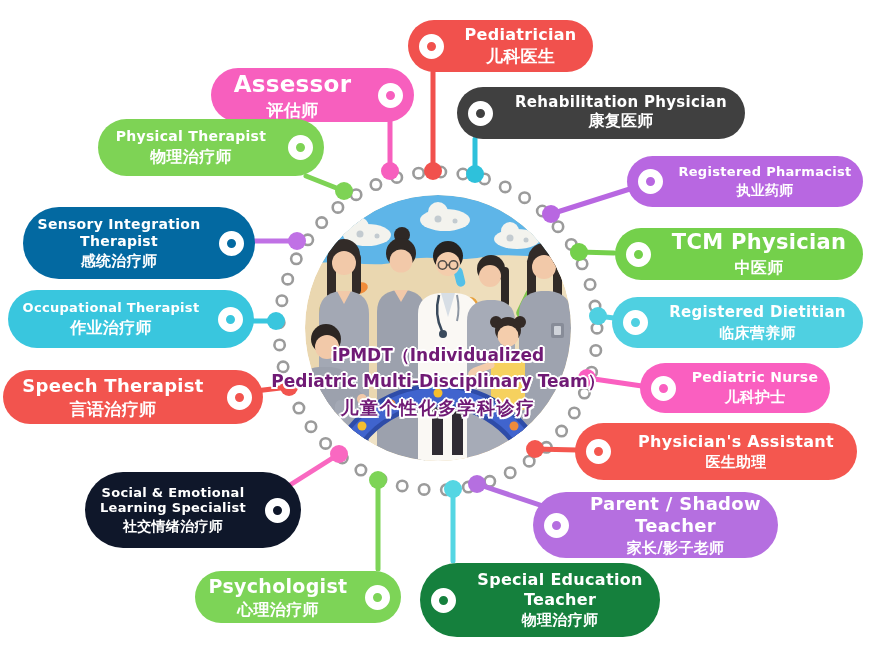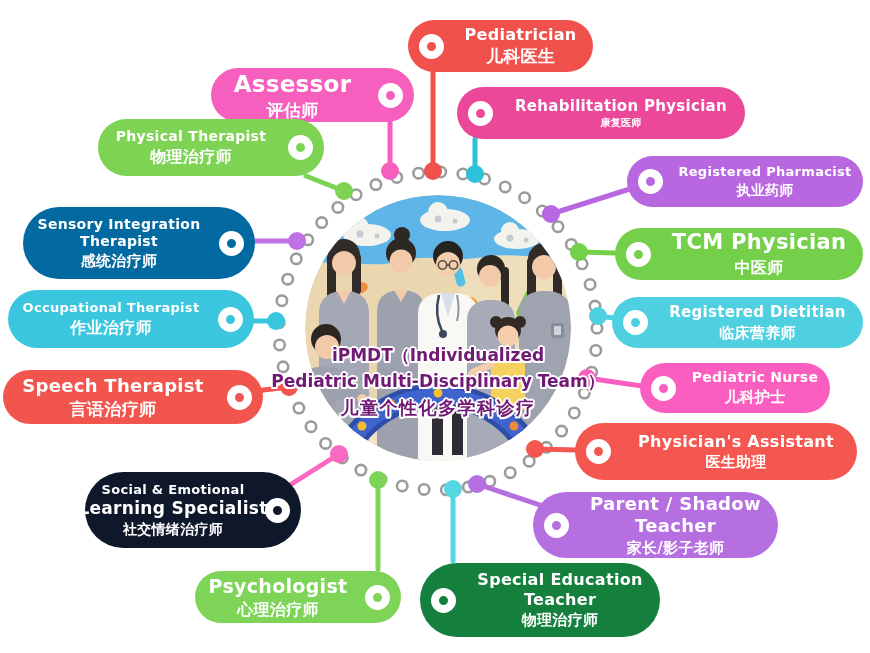--- a/index.html
+++ b/index.html
@@ -249,25 +249,25 @@
           <div class="zh" style="font-size: 17px;">儿科医生</div>
         </div>
       </div>
       <div class="pill ring-right" style="left: 211px; top: 68px; width: 203px; height: 54px; background: rgb(247, 95, 190); border-radius: 27px;">
         <div class="txt">
           <div class="en" style="font-size: 23px;">Assessor</div>
           <div class="zh" style="font-size: 17px;">评估师</div>
         </div>
         <span class="ring"></span>
       </div>
-      <div class="pill ring-left" style="left: 457px; top: 87px; width: 288px; height: 52px; background: #ec4899; border-radius: 26px;">
+      <div class="pill ring-left" style="left: 457px; top: 87px; width: 288px; height: 52px; background: #404040; border-radius: 26px;">
         <span class="ring"></span>
         <div class="txt">
           <div class="en" style="font-size: 15px;">Rehabilitation Physician</div>
-          <div class="zh" style="font-size: 10px;">康复医师</div>
+          <div class="zh" style="font-size: 16px; font-family: Liberation Mono, monospace;">康复医师</div>
         </div>
       </div>
       <div class="pill ring-right" style="left: 98px; top: 119px; width: 226px; height: 57px; background: rgb(126, 211, 85); border-radius: 28.5px;">
         <div class="txt">
           <div class="en" style="font-size: 14px;">Physical Therapist</div>
           <div class="zh" style="font-size: 16px;">物理治疗师</div>
         </div>
         <span class="ring"></span>
       </div>
       <div class="pill ring-right" style="left: 23px; top: 207px; width: 232px; height: 72px; background: #0369a1; border-radius: 36px;">
@@ -288,21 +288,21 @@
       <div class="pill ring-right" style="left: 3px; top: 370px; width: 260px; height: 54px; background: rgb(242, 84, 78); border-radius: 27px;">
         <div class="txt">
           <div class="en" style="font-size: 18px;">Speech Therapist</div>
           <div class="zh" style="font-size: 17px;">言语治疗师</div>
         </div>
         <span class="ring"></span>
       </div>
       <div class="pill ring-right" style="left: 85px; top: 472px; width: 216px; height: 76px; background: #0f172a; border-radius: 38px;">
         <div class="txt">
           <div class="en" style="font-size: 13px;">Social &amp; Emotional</div>
-          <div class="en" style="font-size: 17px;">Learning Specialist</div>
+          <div class="en" style="font-size: 13px;">Learning Specialist</div>
           <div class="zh" style="font-size: 14px;">社交情绪治疗师</div>
         </div>
         <span class="ring"></span>
       </div>
       <div class="pill ring-right" style="left: 195px; top: 571px; width: 206px; height: 52px; background: rgb(125, 212, 87); border-radius: 26px;">
         <div class="txt">
           <div class="en" style="font-size: 19px;">Psychologist</div>
           <div class="zh" style="font-size: 16px;">心理治疗师</div>
         </div>
         <span class="ring"></span>

